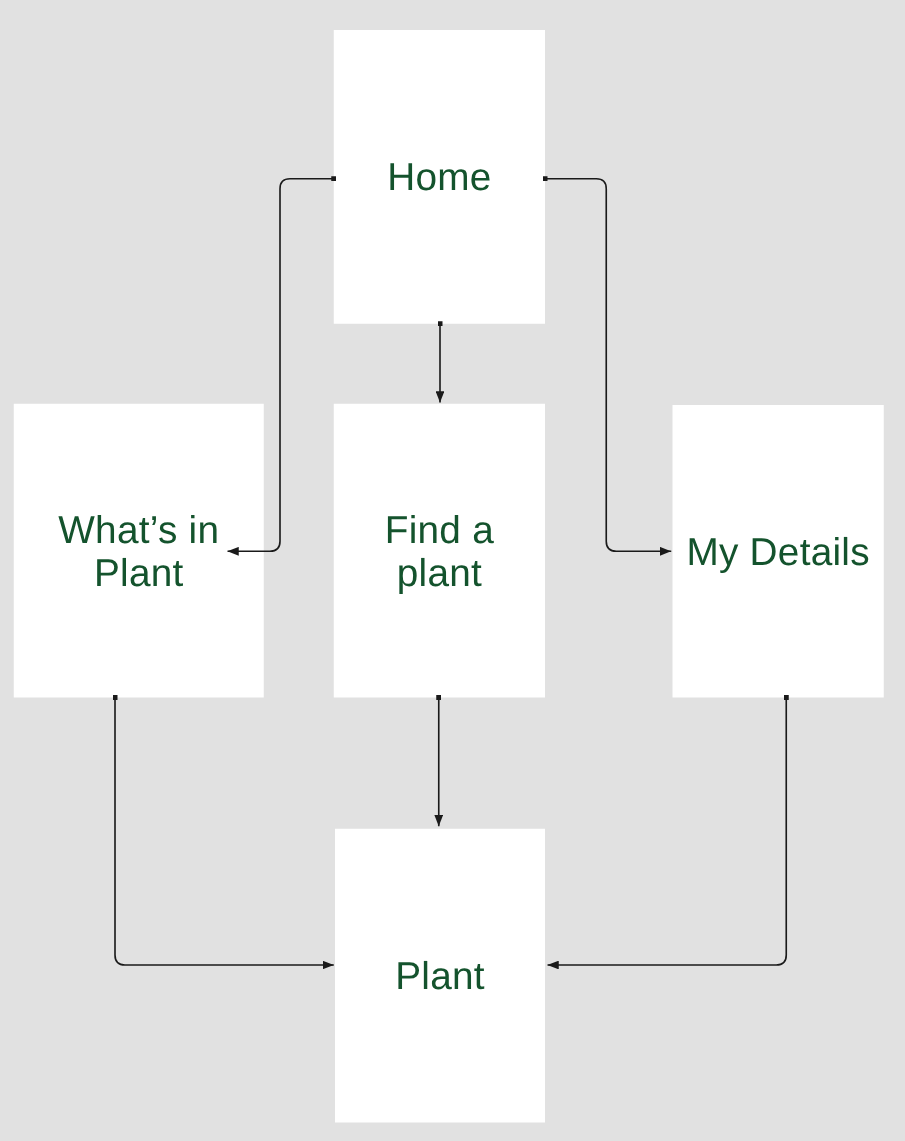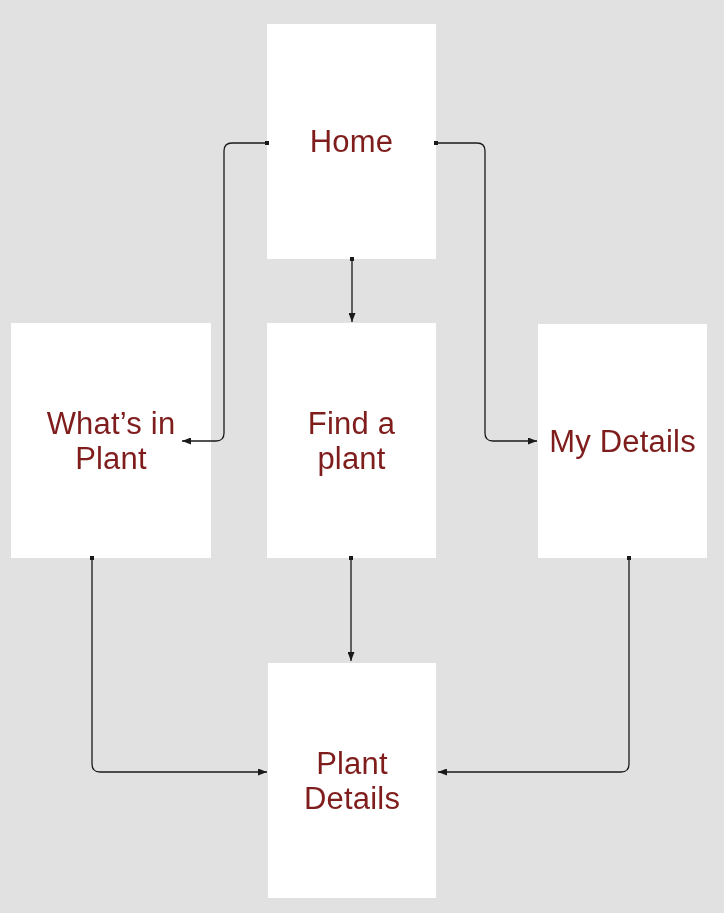--- a/index.html
+++ b/index.html
@@ -22,21 +22,21 @@
     background: #ffffff;
     display: flex;
     align-items: center;
     justify-content: center;
     text-align: center;
     box-sizing: border-box;
   }
   .node .label {
     font-size: 31px;
     line-height: 35px;
-    color: #7f1d1d;
+    color: #14532d;
     letter-spacing: 0.2px;
   }
   svg.connectors {
     position: absolute;
     left: 0;
     top: 0;
     width: 724px;
     height: 913px;
     pointer-events: none;
   }
@@ -73,21 +73,20 @@
         </div>
       </div>
       <div class="node" style="left: 538px; top: 324px; width: 169px; height: 234px;">
         <div class="label">
           <div>My Details</div>
         </div>
       </div>
       <div class="node" style="left: 268px; top: 663px; width: 168px; height: 235px;">
         <div class="label">
           <div>Plant</div>
-          <div>Details</div>
         </div>
       </div>
     </div>
   <svg class="connectors" width="724" height="913" viewBox="0 0 724 913" xmlns="http://www.w3.org/2000/svg">
     <defs>
       <marker id="arrowhead" markerUnits="userSpaceOnUse" markerWidth="9" markerHeight="7" refX="9" refY="3.5" orient="auto">
         <path class="marker-shape" d="M0 0 L9 3.5 L0 7 Z"></path>
       </marker>
       <marker id="startdot" markerUnits="userSpaceOnUse" markerWidth="4" markerHeight="4" refX="2" refY="2" orient="auto">
         <rect class="marker-shape" x="0" y="0" width="4" height="4"></rect>

